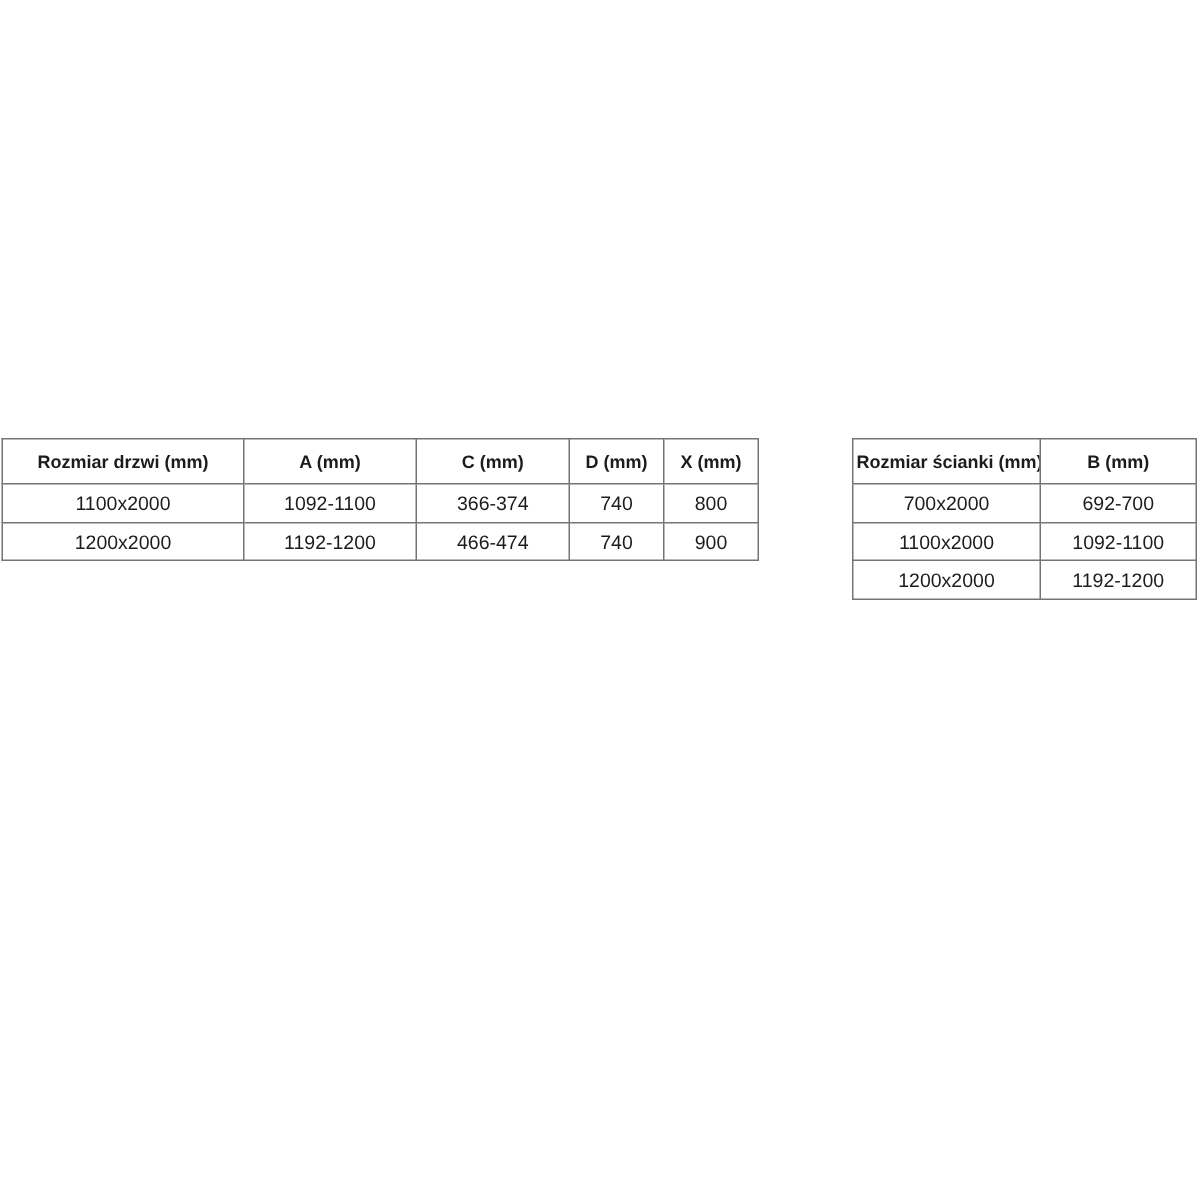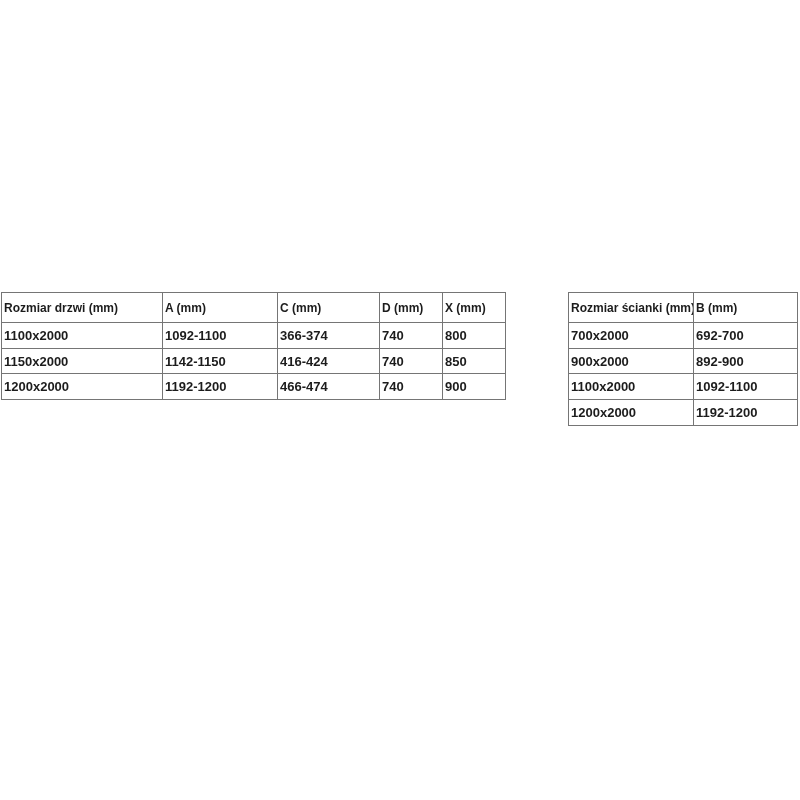--- a/index.html
+++ b/index.html
@@ -17,35 +17,35 @@
   }
   table.spec {
     position: absolute;
     border-collapse: collapse;
     table-layout: fixed;
     background: #ffffff;
   }
   table.spec th,
   table.spec td {
     border: 1px solid #757575;
-    text-align: left;
+    text-align: center;
     vertical-align: middle;
     color: #1c1c1c;
     overflow: hidden;
     white-space: nowrap;
     padding: 0 2px;
   }
   table.spec th {
     font-weight: bold;
     font-size: 12px;
     height: 29px;
   }
   table.spec td {
     font-size: 13px;
-    font-weight: bold;
+    font-weight: normal;
     height: 24.7px;
   }
   #door-table { left: 1px; top: 292px; width: 504px; }
   #wall-table { left: 568px; top: 292px; width: 229px; }
 </style>
 </head>
 <body>
 
 <div class="canvas">
   <table class="spec" id="door-table">
@@ -67,27 +67,20 @@
       </thead>
       <tbody>
         <tr>
           <td>1100x2000</td>
           <td>1092-1100</td>
           <td>366-374</td>
           <td>740</td>
           <td>800</td>
         </tr>
         <tr>
-          <td>1150x2000</td>
-          <td>1142-1150</td>
-          <td>416-424</td>
-          <td>740</td>
-          <td>850</td>
-        </tr>
-        <tr>
           <td>1200x2000</td>
           <td>1192-1200</td>
           <td>466-474</td>
           <td>740</td>
           <td>900</td>
         </tr>
       </tbody>
     </table>
   <table class="spec" id="wall-table">
       <colgroup>
@@ -99,24 +92,20 @@
           <th>Rozmiar ścianki (mm)</th>
           <th>B (mm)</th>
         </tr>
       </thead>
       <tbody>
         <tr>
           <td>700x2000</td>
           <td>692-700</td>
         </tr>
         <tr>
-          <td>900x2000</td>
-          <td>892-900</td>
-        </tr>
-        <tr>
           <td>1100x2000</td>
           <td>1092-1100</td>
         </tr>
         <tr>
           <td>1200x2000</td>
           <td>1192-1200</td>
         </tr>
       </tbody>
     </table>
 </div>

